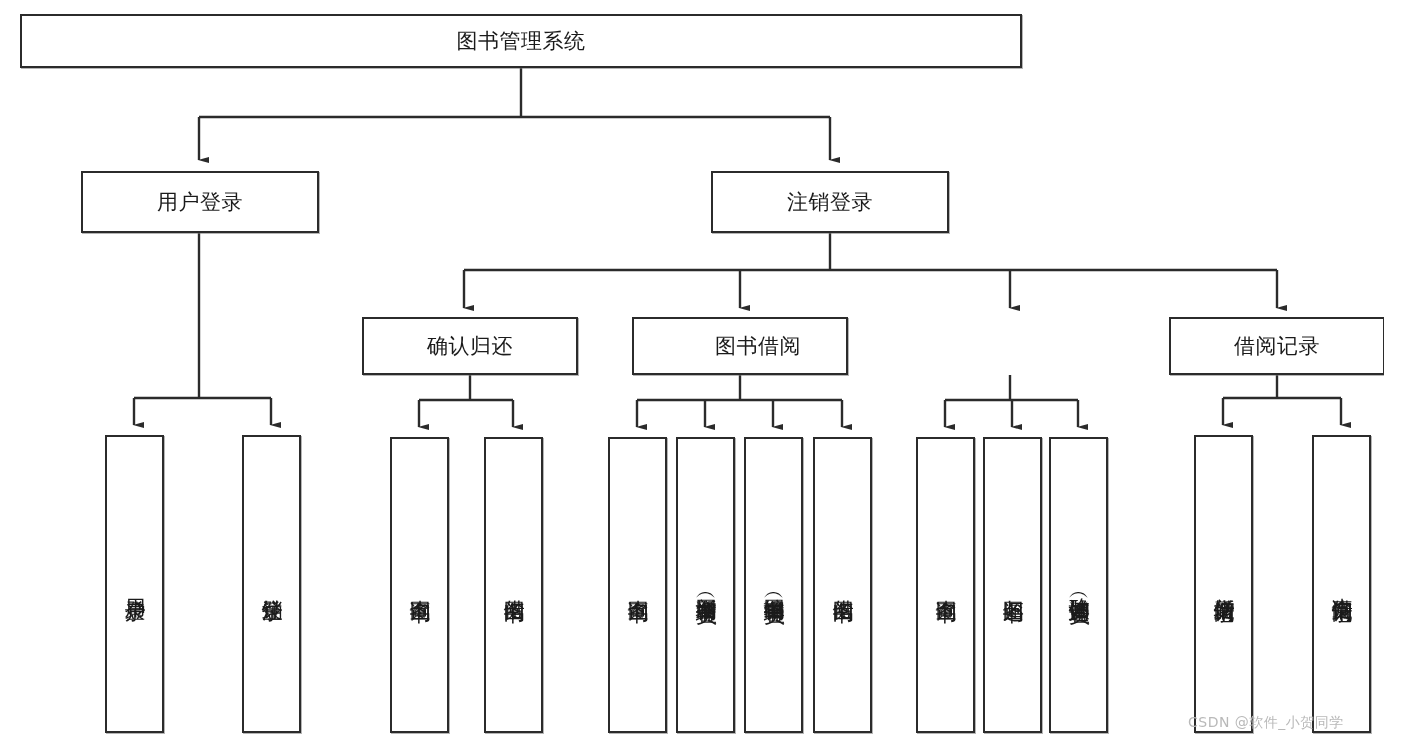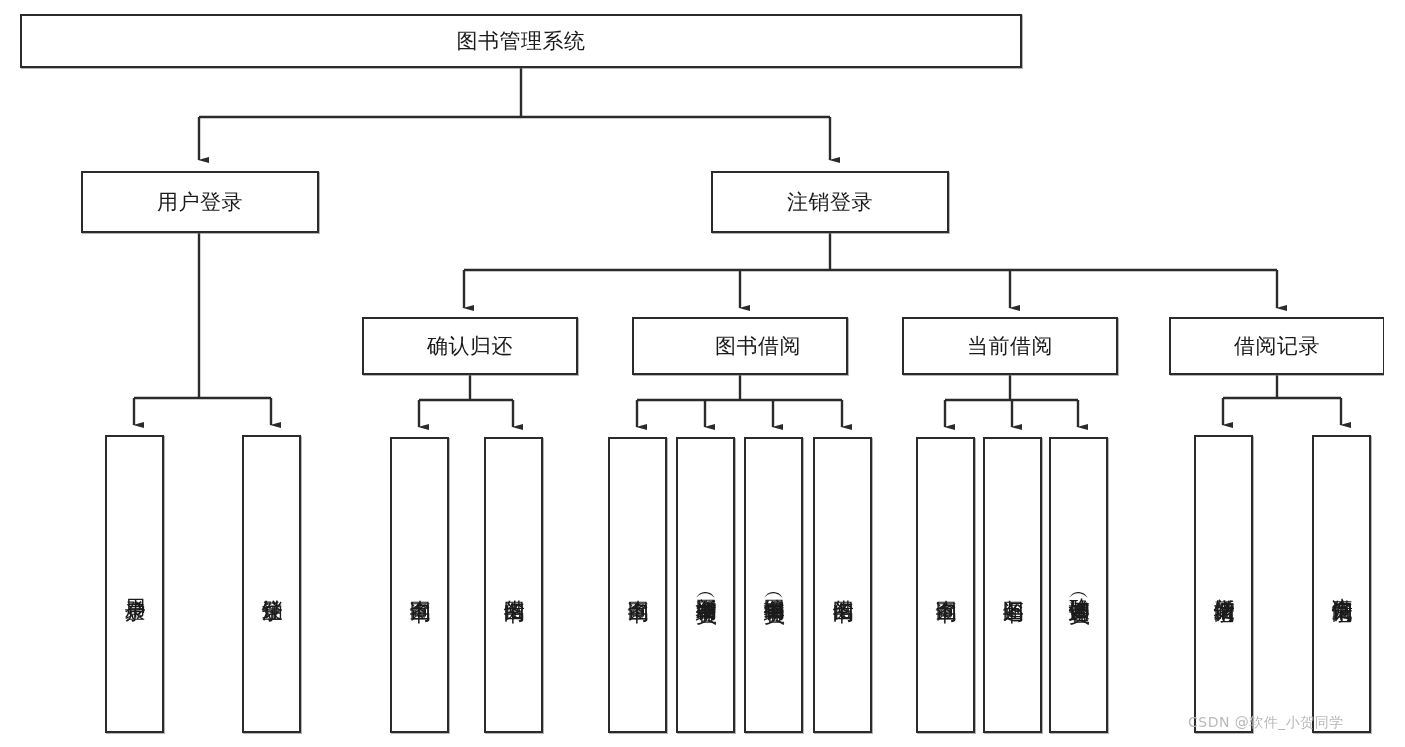--- a/index.html
+++ b/index.html
@@ -131,23 +131,20 @@
   <div class="node" style="left:711px; top:171px; width:238px; height:62px;">
     <span class="lbl">注销登录</span>
   </div>
 
   <div class="node" style="left:362px; top:317px; width:216px; height:58px;">
     <span class="lbl">确认归还</span>
   </div>
   <div class="node" style="left:632px; top:317px; width:216px; height:58px;padding-left:36px;">
     <span class="lbl">图书借阅</span>
   </div>
-  <div class="node" style="left:902px; top:317px; width:216px; height:58px;">
-    <span class="lbl">当前借阅</span>
-  </div>
   <div class="node" style="left:1169px; top:317px; width:216px; height:58px;">
     <span class="lbl">借阅记录</span>
   </div>
 
   <div class="node vert" style="left:105px; top:435px; width:59px; height:298px;">
     <span class="lbl">用户登录</span>
   </div>
   <div class="node vert" style="left:242px; top:435px; width:59px; height:298px;">
     <span class="lbl">注销登录</span>
   </div>

